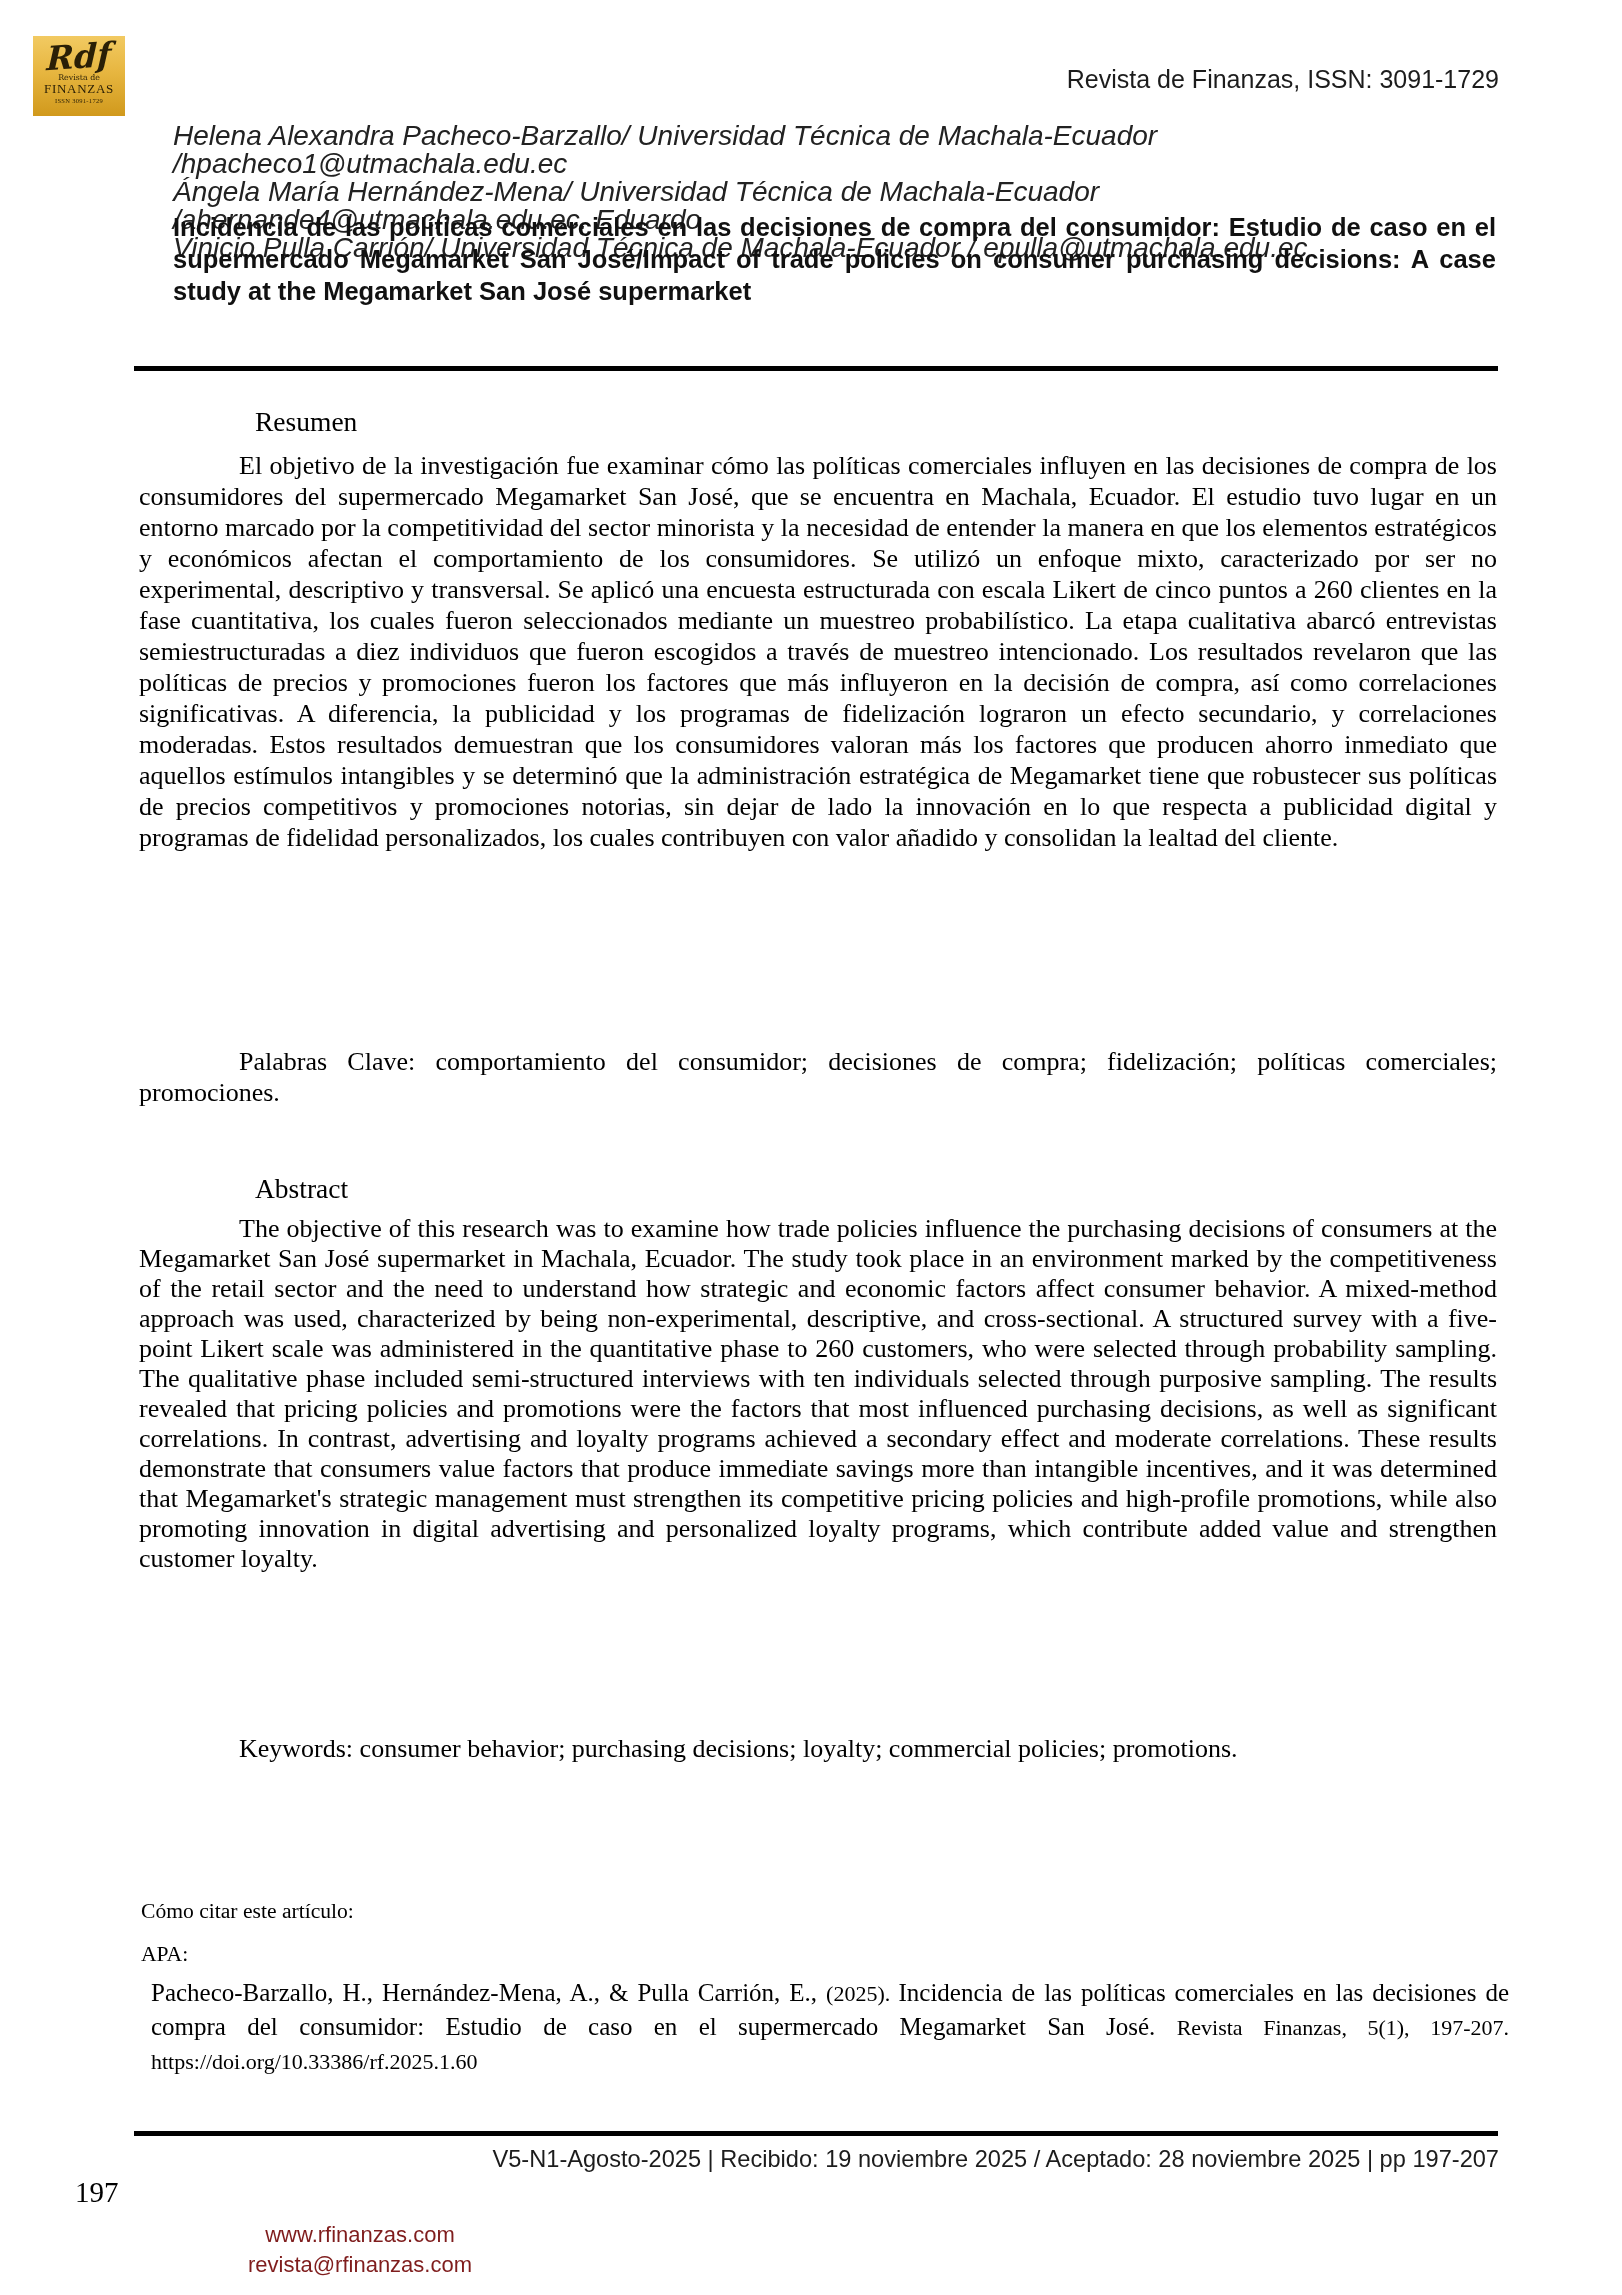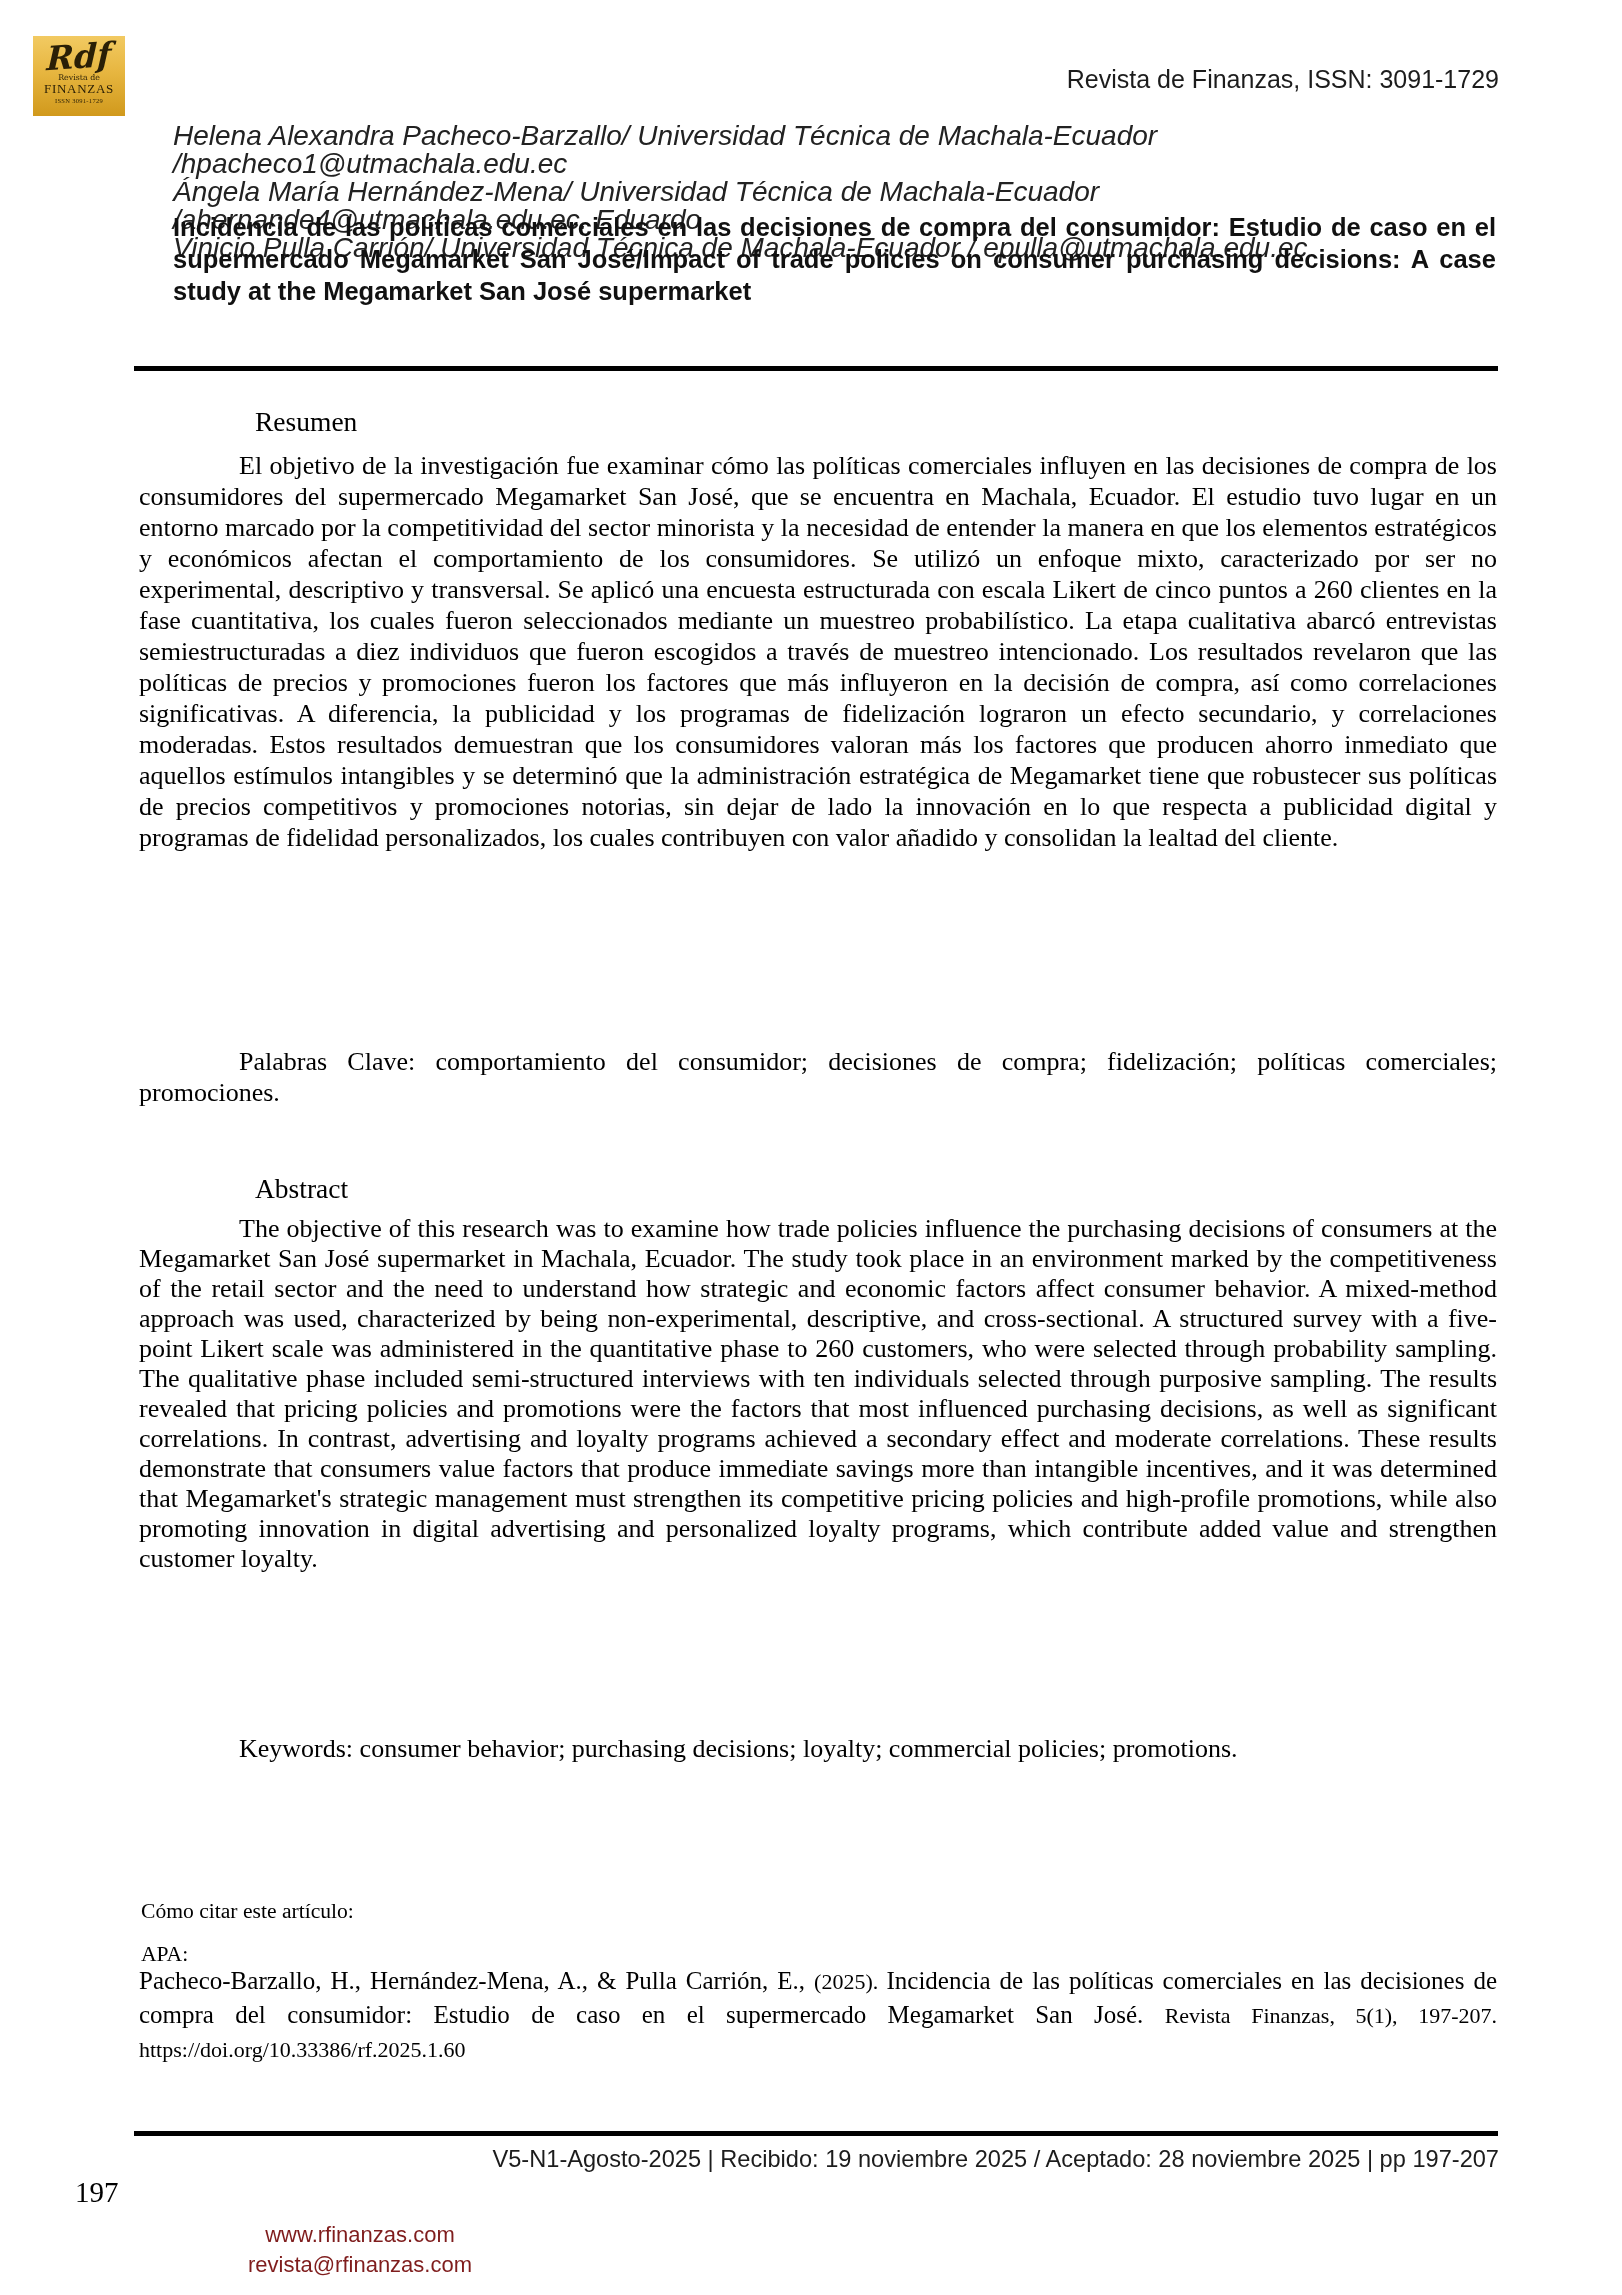--- a/index.html
+++ b/index.html
@@ -65,21 +65,21 @@
   .p-resumen  { top:450px; }
   .p-palabras { top:1046px; }
   .p-abstract { top:1214px; line-height:30px; }
   .p-keywords { top:1733px; }
 
   
   .cite-label { position:absolute; left:129px; margin:12px; font-size:21.6px; line-height:26px; }
   .l-como { top:1886px; }
   .l-apa  { top:1929px; }
   .citation {
-    position:absolute; left:139px; top:1964px; width:1358px; margin:0;
+    position:absolute; left:139px; top:1964px; width:1358px; margin:12px;
     font-size:25px; line-height:33px; text-align:justify;
   }
   .cite-small { font-size:22px; }
 
   
   .footer-meta {
     position:absolute; right:124px; top:2144px; text-align:right;
     font-family:"Liberation Sans", sans-serif; font-weight:300; font-stretch:condensed;
     font-size:23.6px; line-height:30px; color:#1c1c1c; white-space:nowrap;
   }

